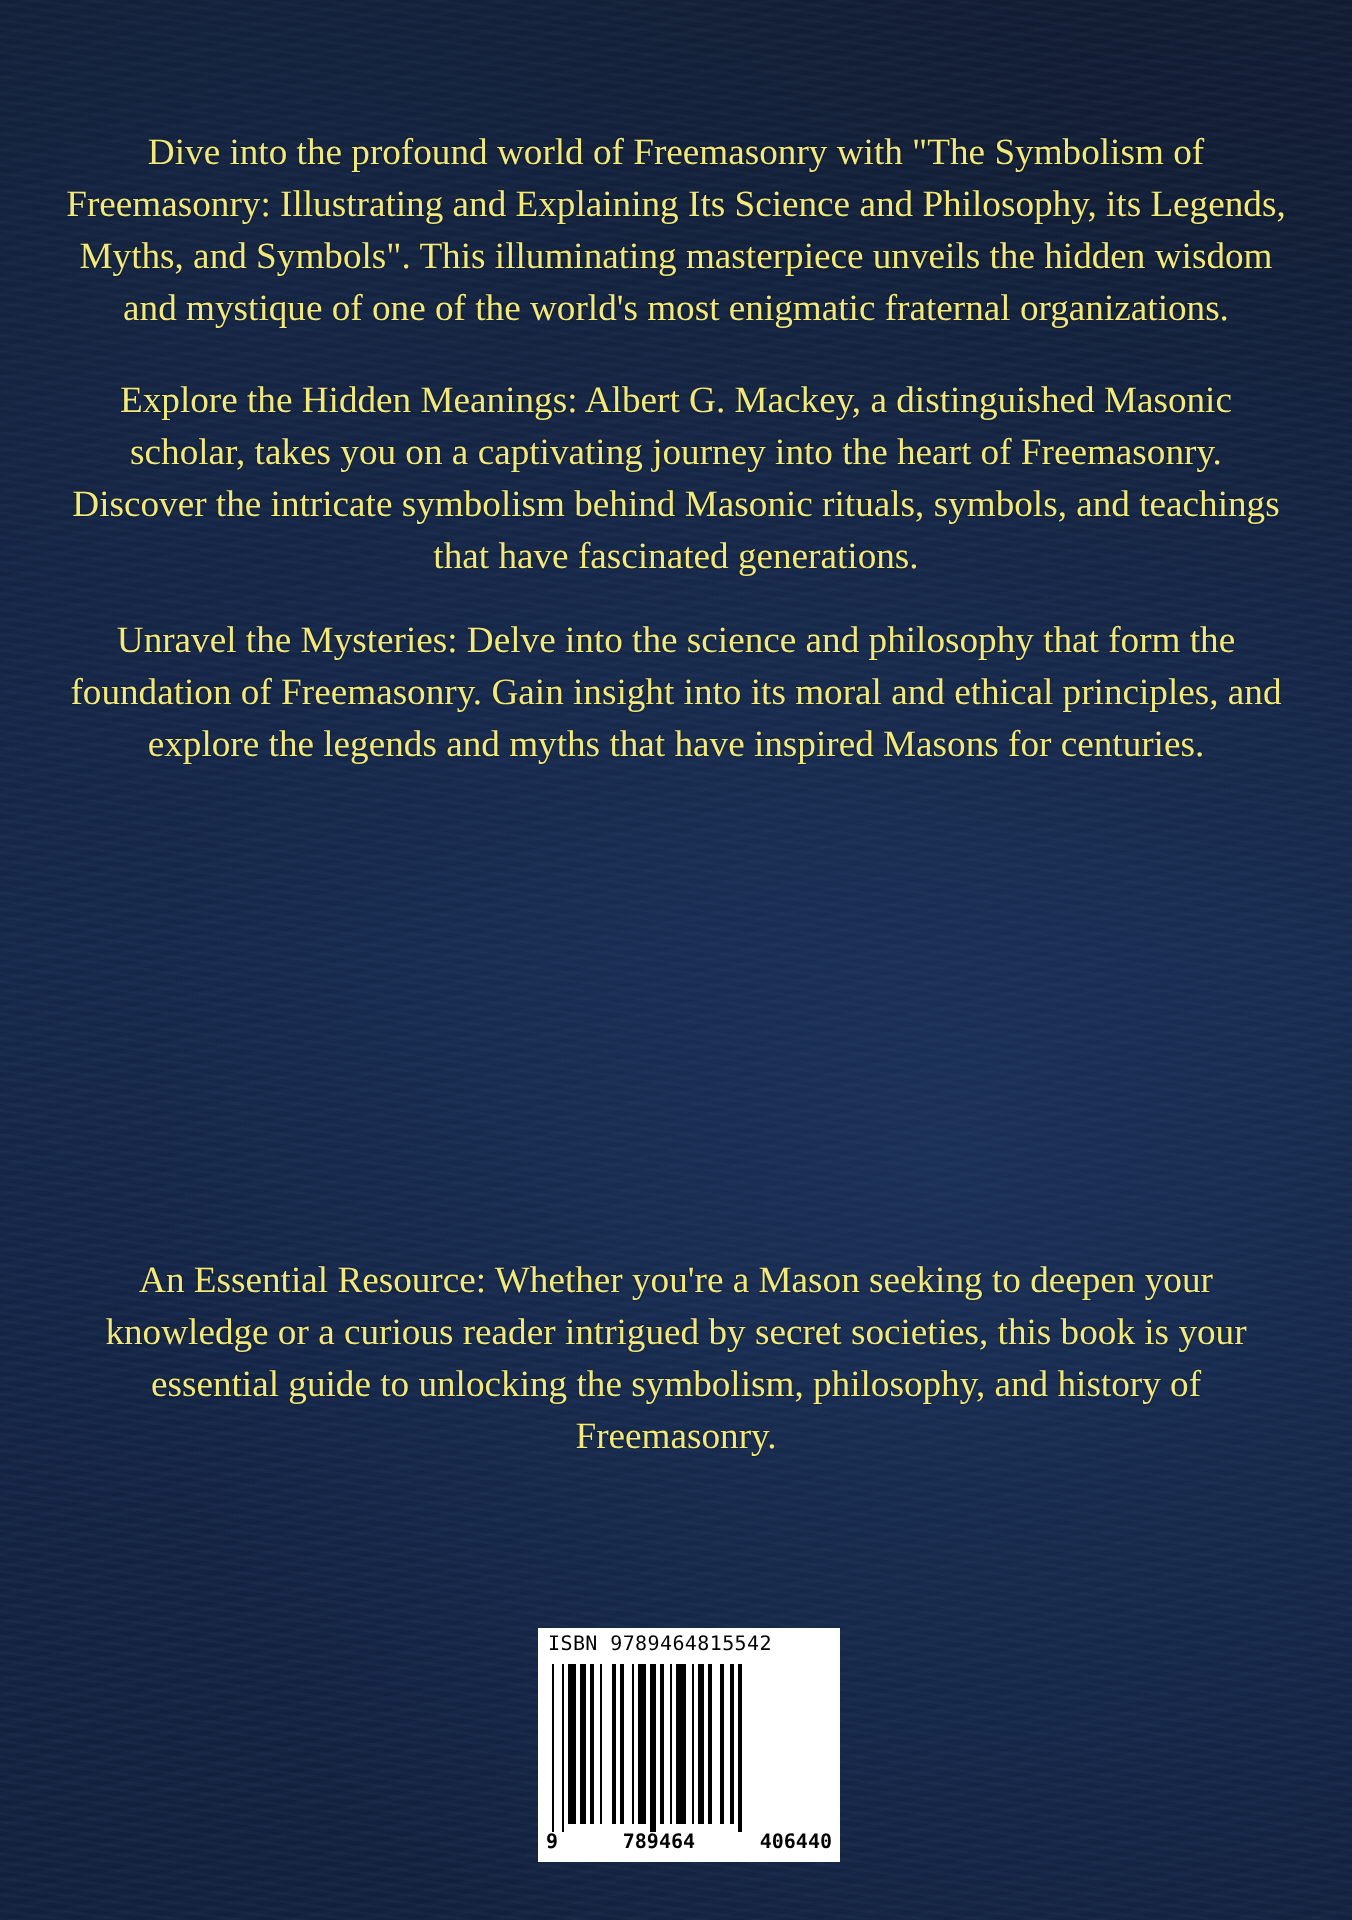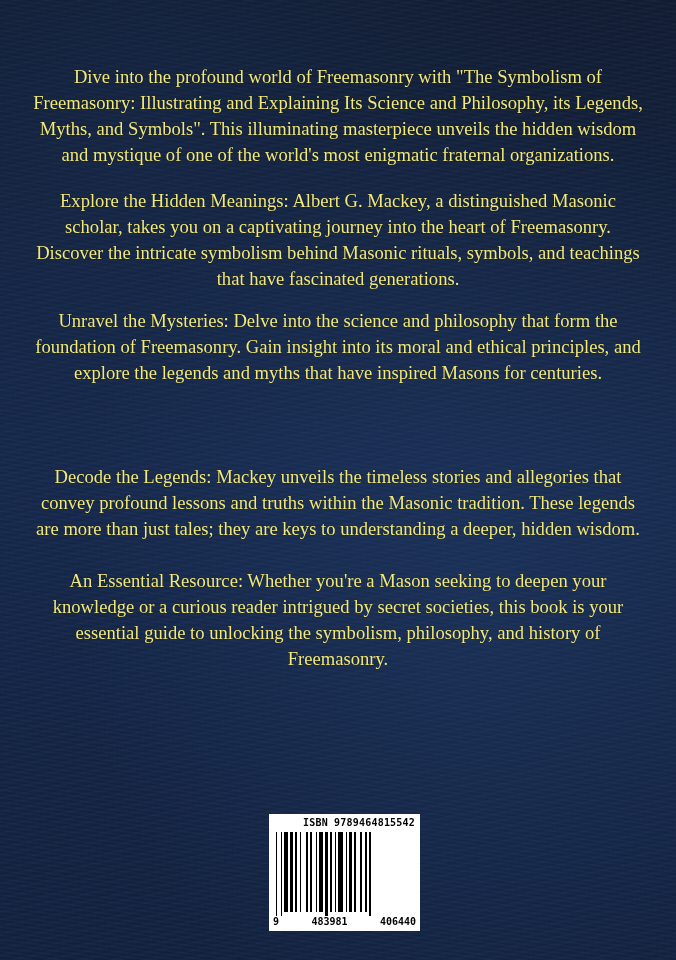--- a/index.html
+++ b/index.html
@@ -33,40 +33,40 @@
       font-family: "Liberation Serif", "DejaVu Serif", serif;
       font-size: 18.6px;
       line-height: 26px;
       text-shadow: 0 0 1px rgba(0,0,0,0.6);
       margin: 0;
     }
     .p1 { top: 64px; }
     .p2 { top: 188px; }
     .p3 { top: 308px; }
     .p4 { top: 464px; }
-    .p5 { top: 568px; }
+    .p5 { top: 628px; }
     .p6 { top: 740px; }
 
     .barcode-box {
       position: absolute;
       left: 269px;
       top: 814px;
       width: 151px;
       height: 117px;
       background: #ffffff;
       box-sizing: border-box;
       padding: 3px 5px;
     }
     .isbn-top {
       font-family: "DejaVu Sans Mono", "Liberation Mono", monospace;
       font-size: 10px;
-      font-weight: bold;
+      font-weight: normal;
       letter-spacing: 0.2px;
       color: #000;
-      text-align: right;
+      text-align: left;
       line-height: 12px;
       height: 12px;
       white-space: nowrap;
     }
     .bars {
       position: relative;
       height: 86px;
       margin-top: 3px;
     }
     .bar {
@@ -92,21 +92,20 @@
     }
     .isbn-bottom span { display: inline-block; background: #fff; padding: 0 1px; }
   </style>
 </head>
 <body>
 
 <div class="back-cover">
   <p class="blurb p1">Dive into the profound world of Freemasonry with "The Symbolism of Freemasonry: Illustrating and Explaining Its Science and Philosophy, its Legends, Myths, and Symbols". This illuminating masterpiece unveils the hidden wisdom and mystique of one of the world's most enigmatic fraternal organizations.</p>
   <p class="blurb p2">Explore the Hidden Meanings: Albert G. Mackey, a distinguished Masonic scholar, takes you on a captivating journey into the heart of Freemasonry. Discover the intricate symbolism behind Masonic rituals, symbols, and teachings that have fascinated generations.</p>
   <p class="blurb p3">Unravel the Mysteries: Delve into the science and philosophy that form the foundation of Freemasonry. Gain insight into its moral and ethical principles, and explore the legends and myths that have inspired Masons for centuries.</p>
-  <p class="blurb p4">Decode the Legends: Mackey unveils the timeless stories and allegories that convey profound lessons and truths within the Masonic tradition. These legends are more than just tales; they are keys to understanding a deeper, hidden wisdom.</p>
   <p class="blurb p5">An Essential Resource: Whether you're a Mason seeking to deepen your knowledge or a curious reader intrigued by secret societies, this book is your essential guide to unlocking the symbolism, philosophy, and history of Freemasonry.</p>
 
   <div class="barcode-box">
     <div class="isbn-top">ISBN 9789464815542</div>
     <div class="bars" id="bars">
         <div class="bar" style="left: 2px; width: 1.4px; height: 86px;"></div>
         <div class="bar" style="left: 6.8px; width: 1.4px; height: 86px;"></div>
         <div class="bar" style="left: 10.2px; width: 4.2px; height: 80px;"></div>
         <div class="bar" style="left: 16.4px; width: 2.8px; height: 80px;"></div>
         <div class="bar" style="left: 21.2px; width: 1.4px; height: 80px;"></div>
@@ -121,17 +120,17 @@
         <div class="bar" style="left: 64.4px; width: 4.2px; height: 80px;"></div>
         <div class="bar" style="left: 72px; width: 1.4px; height: 80px;"></div>
         <div class="bar" style="left: 75.4px; width: 2.8px; height: 80px;"></div>
         <div class="bar" style="left: 80.2px; width: 1.4px; height: 80px;"></div>
         <div class="bar" style="left: 86.4px; width: 1.4px; height: 80px;"></div>
         <div class="bar" style="left: 91.2px; width: 1.4px; height: 80px;"></div>
         <div class="bar" style="left: 94.6px; width: 2.8px; height: 86px;"></div>
       </div>
     <div class="isbn-bottom">
       <span>9</span>
-      <span>483981</span>
+      <span>789464</span>
       <span>406440</span>
     </div>
   </div>
 </div>
 
 </body></html>

